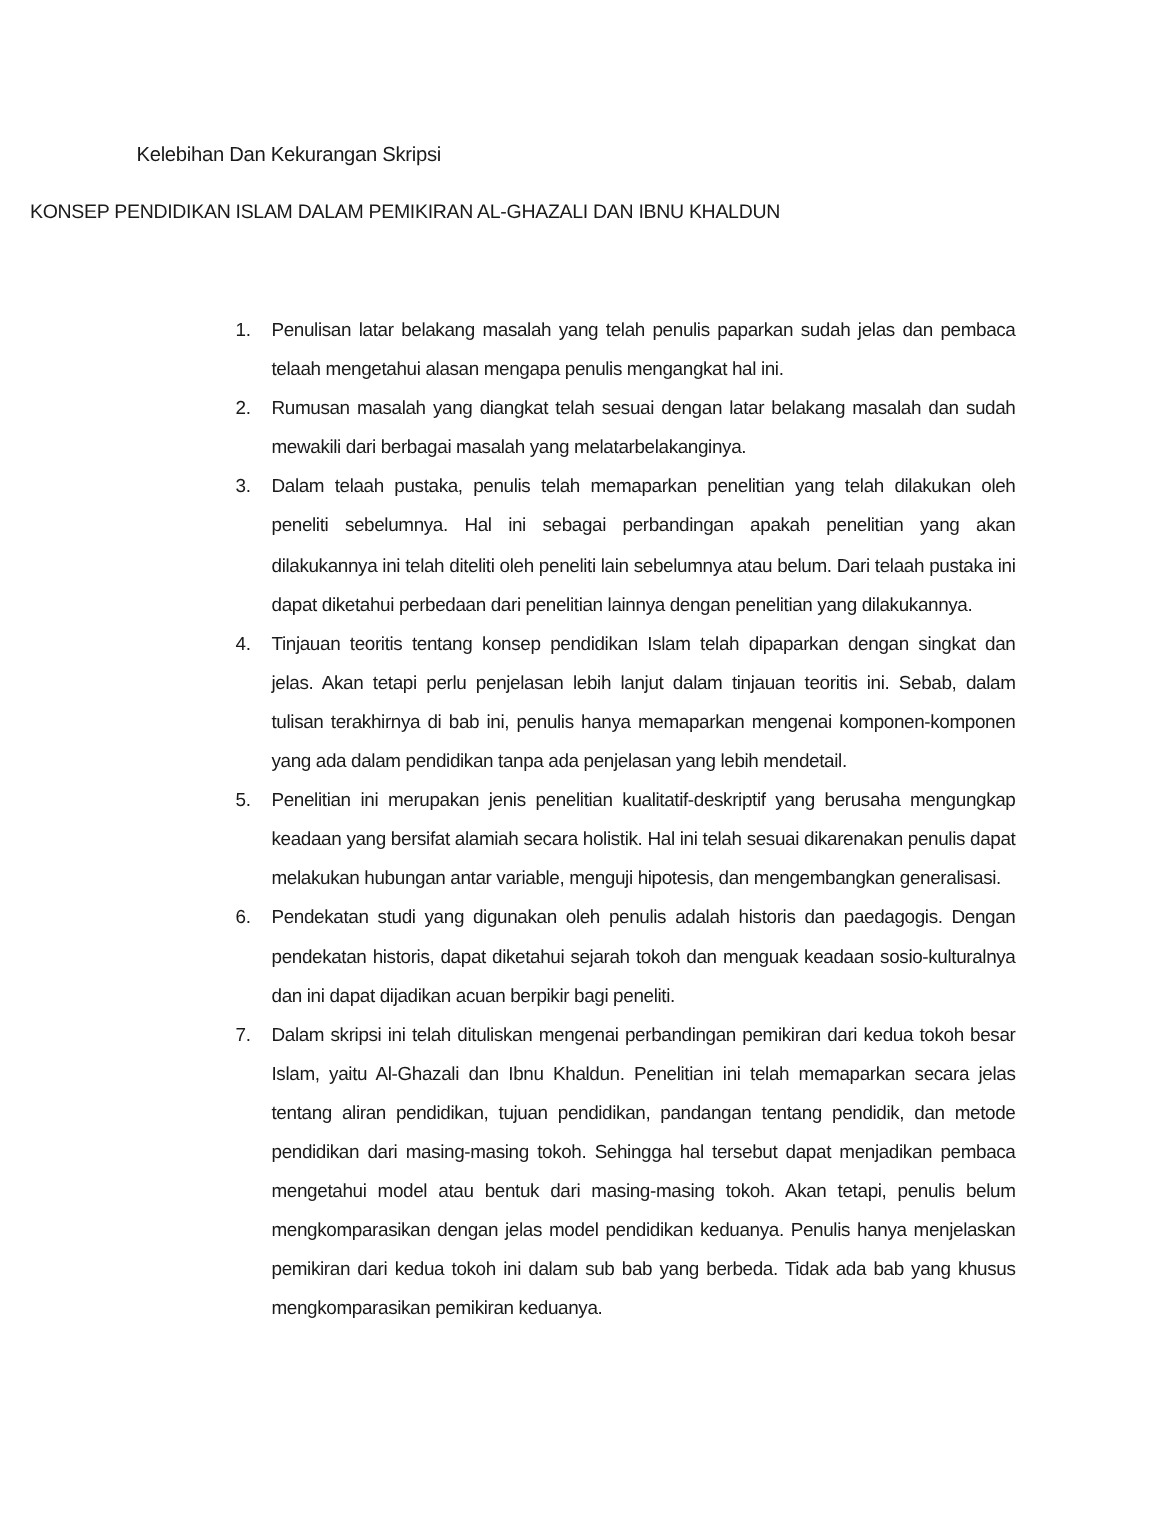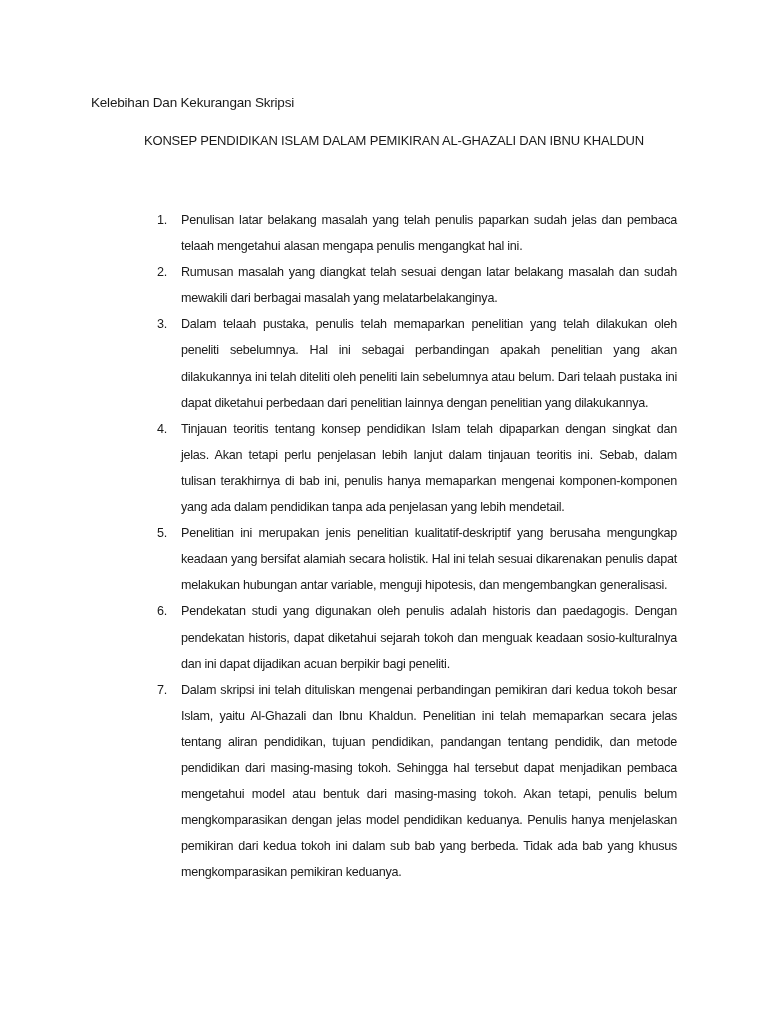--- a/index.html
+++ b/index.html
@@ -28,21 +28,21 @@
       font-size: 13.5px;
       letter-spacing: -0.2px;
       margin: 0;
       font-weight: normal;
     }
     .doc-subtitle {
       position: absolute;
       left: 0;
       width: 768px;
       top: 133px;
-      text-align: center;
+      text-align: left;
       font-size: 13px;
       letter-spacing: -0.2px;
       margin: 0;
       font-weight: normal;
       padding-left: 20px;
       box-sizing: border-box;
     }
     .list {
       position: absolute;
       left: 157px;

